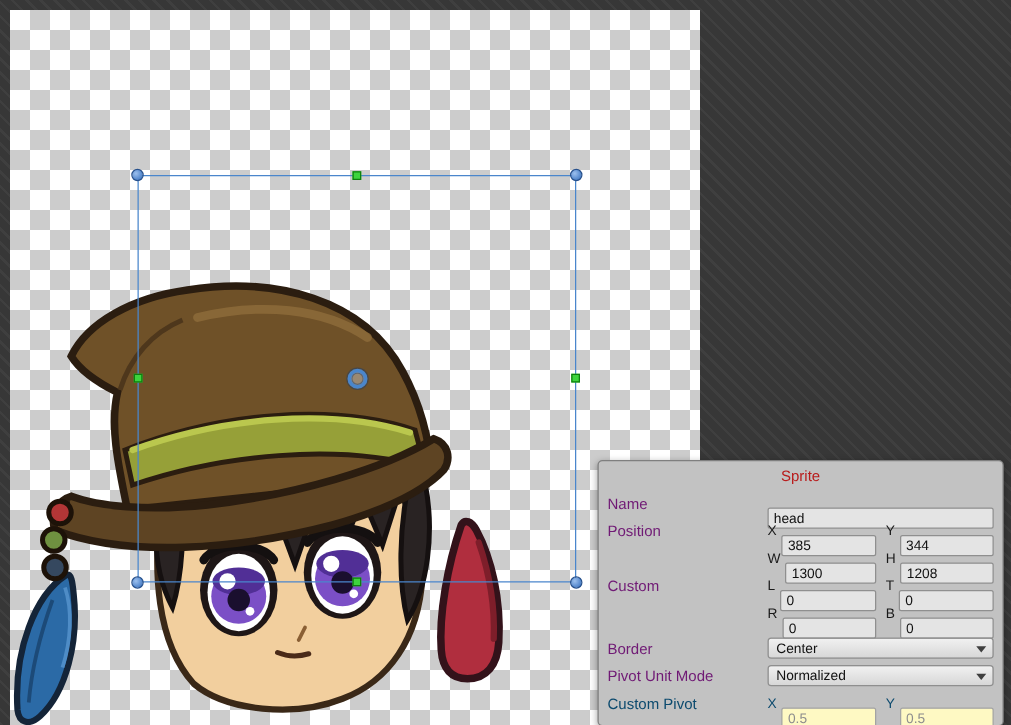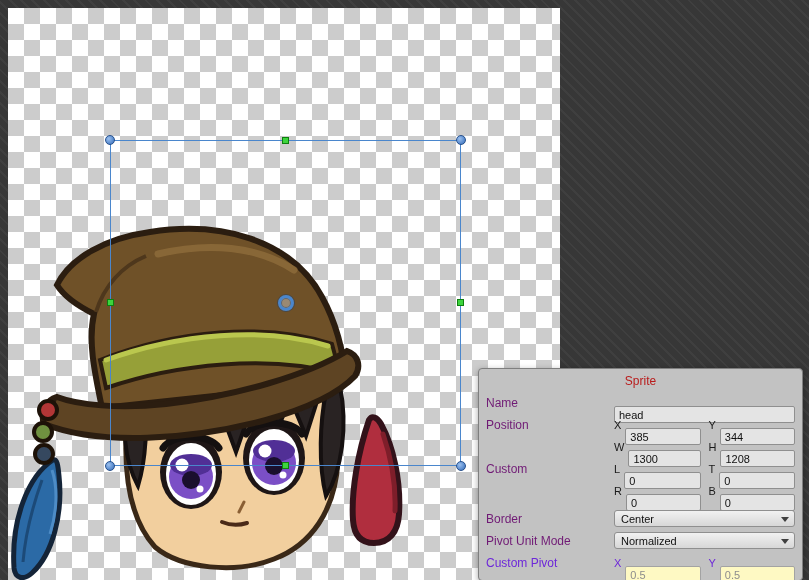--- a/index.html
+++ b/index.html
@@ -95,21 +95,21 @@
     display:flex; align-items:center; padding:0 16px 0 6px;
     font-size:11px; color:#101010; cursor:default;
   }
   .dd-arrow {
     position:absolute; right:5px; top:6px;
     width:0; height:0;
     border-left:4px solid transparent; border-right:4px solid transparent;
     border-top:5px solid #3f3f3f;
   }
   .spacer { height:6px; }
-  .row.disabled .row-label, .row.disabled .fprefix { color:#6d28d9; }
+  .row.disabled .row-label, .row.disabled .fprefix { color:#0c4a6e; }
   .dfield { background:#fef9c3; border-color:#a3a3a3; color:#8d8d8d; }
 </style>
 </head>
 <body>
 
 <div class="bg-texture"></div>
 
 <div class="canvas">
 
   <svg class="sprite-layer" width="552" height="572" viewBox="0 0 552 572">

